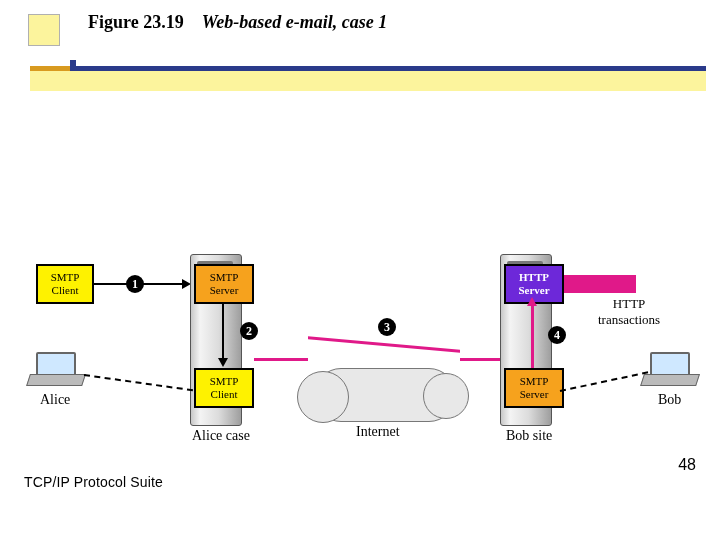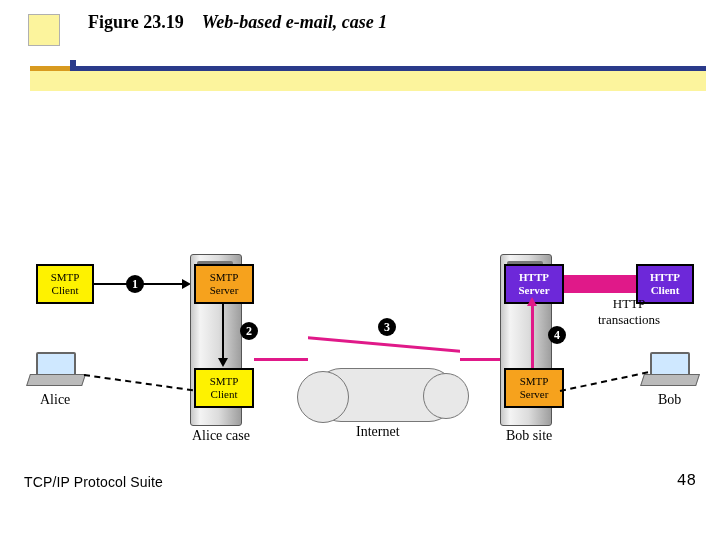--- a/index.html
+++ b/index.html
@@ -43,21 +43,21 @@
   .hline-solid{position:absolute;height:2px;background:#000}
   .hline-mag{position:absolute;height:3px;background:#e01989}
   .vline-solid{position:absolute;width:2px;background:#000}
   .arrow-r{position:absolute;width:0;height:0;border-top:5px solid transparent;border-bottom:5px solid transparent;border-left:9px solid #000}
   .arrow-d{position:absolute;width:0;height:0;border-left:5px solid transparent;border-right:5px solid transparent;border-top:9px solid #000}
   .arrow-u{position:absolute;width:0;height:0;border-left:5px solid transparent;border-right:5px solid transparent;border-bottom:9px solid #e01989}
   .dashed{position:absolute;border-top:2px dashed #000;transform-origin:left center}
 
   
   .footer-l{position:absolute;left:24px;bottom:14px;font-family:Arial,sans-serif;font-size:14px;letter-spacing:.01em}
-  .footer-r{position:absolute;right:24px;bottom:14px;font-family:Liberation Mono, monospace;font-size:16px}
+  .footer-r{position:absolute;right:24px;bottom:30px;font-family:Liberation Sans, sans-serif;font-size:16px}
 </style>
 </head>
 <body>
 
 <div class="slide">
 
   <div class="title-wrap">
     <div class="logo-sq"></div>
     <div class="title-text">
       <span>Figure 23.19</span>
@@ -118,24 +118,20 @@
     </div>
 
   <div style="position:absolute;left:531px;top:304px;width:3px;height:64px;background:#e01989"></div>
   <div class="arrow-u" style="left:527px;top:297px"></div>
   <div class="num" style="left:548px;top:326px">
       <span>4</span>
     </div>
   <div class="lbl" style="left:506px;top:428px">Bob site</div>
 
   <div class="box magenta" style="left:564px;top:275px;width:72px;height:18px;border:0"></div>
-  <div class="box dark" style="left:636px;top:264px;width:58px;height:40px">
-      <span>HTTP
-Client</span>
-    </div>
   <div class="lbl lbl-sm" style="left:598px;top:296px;white-space:pre;text-align:center">HTTP
 transactions</div>
 
   <div class="laptop" style="left:30px;top:352px">
       <div class="screen"></div>
       <div class="base"></div>
     </div>
   <div class="lbl" style="left:40px;top:392px">Alice</div>
   <div class="dashed" style="left:84px;top:374px;width:110px;transform:rotate(8deg)"></div>
 

